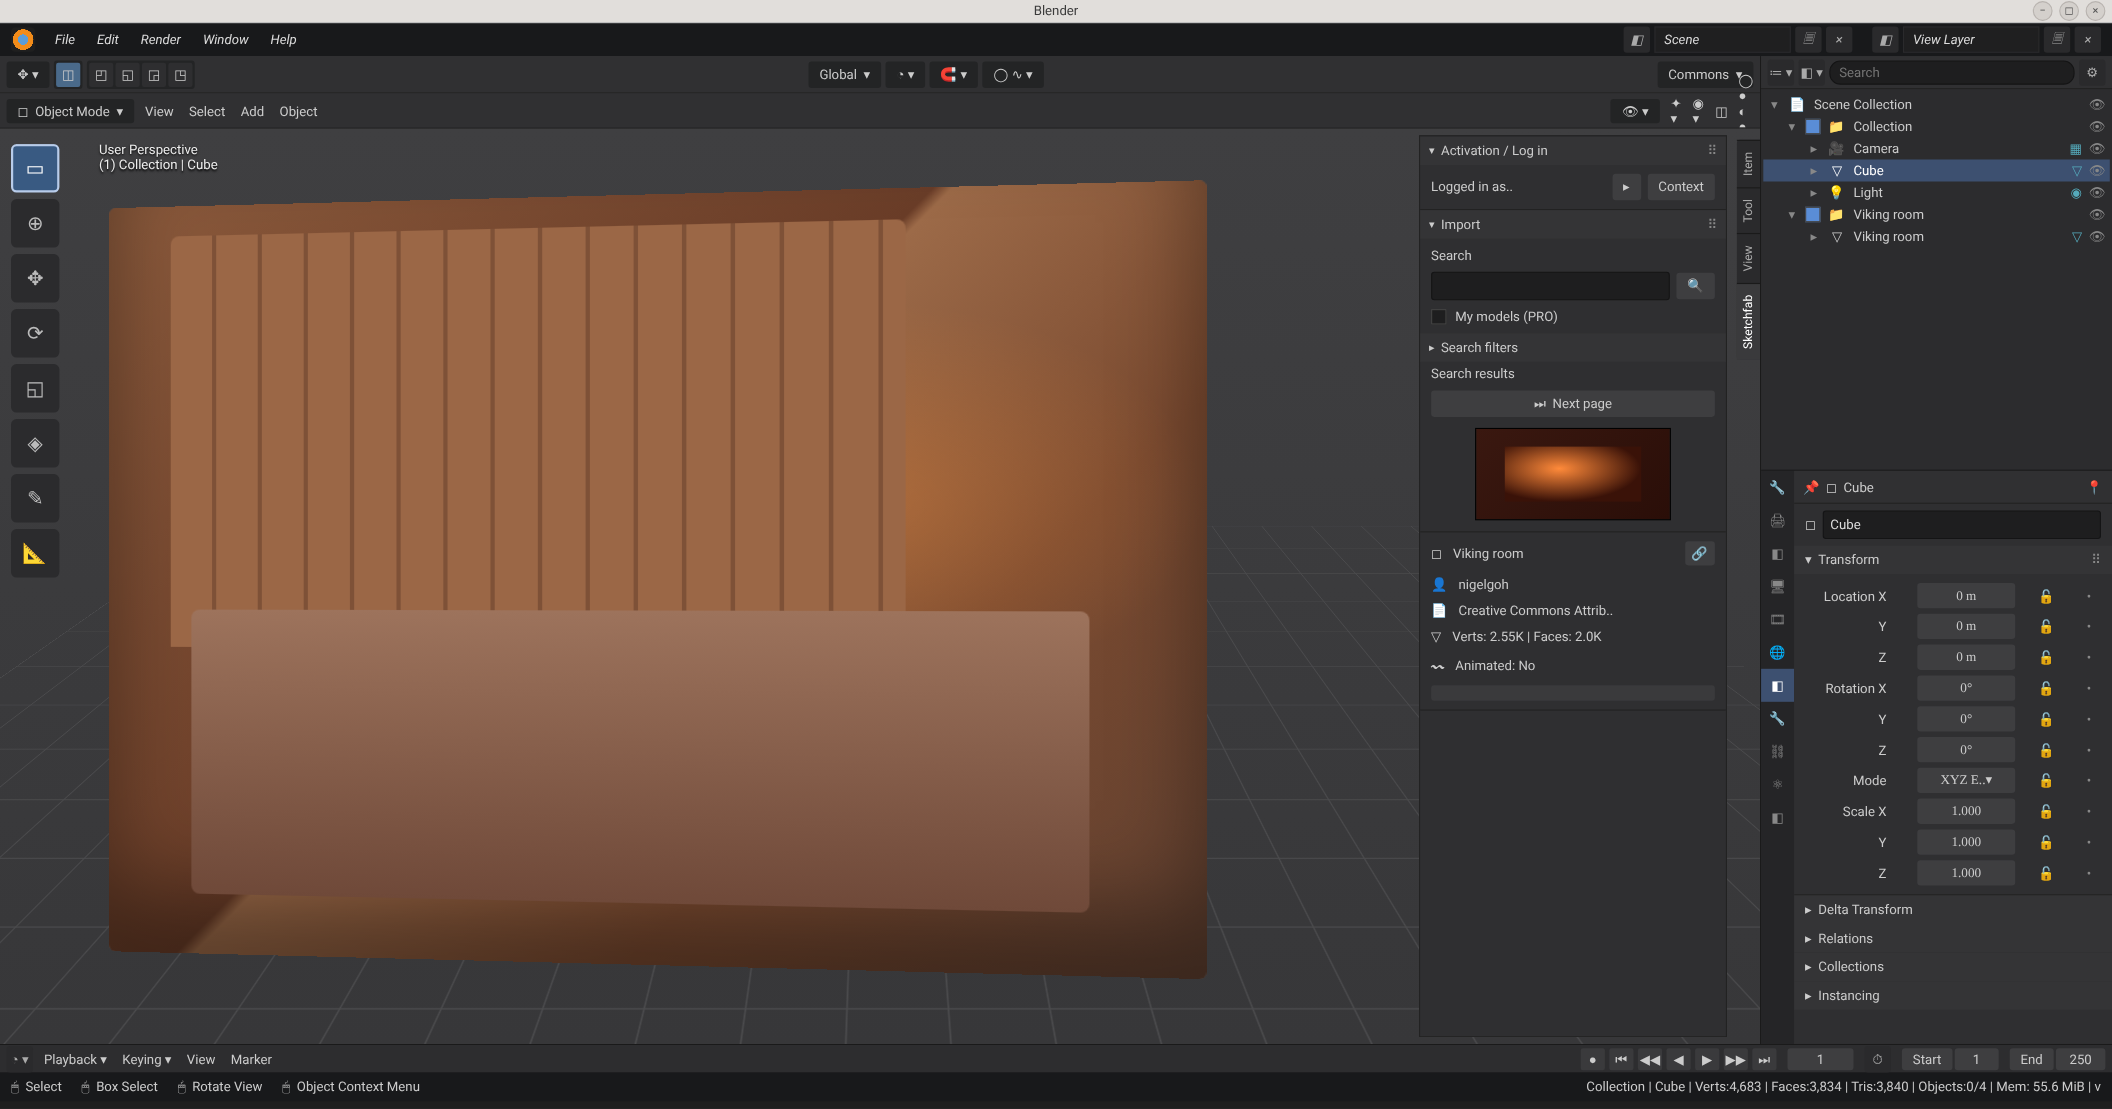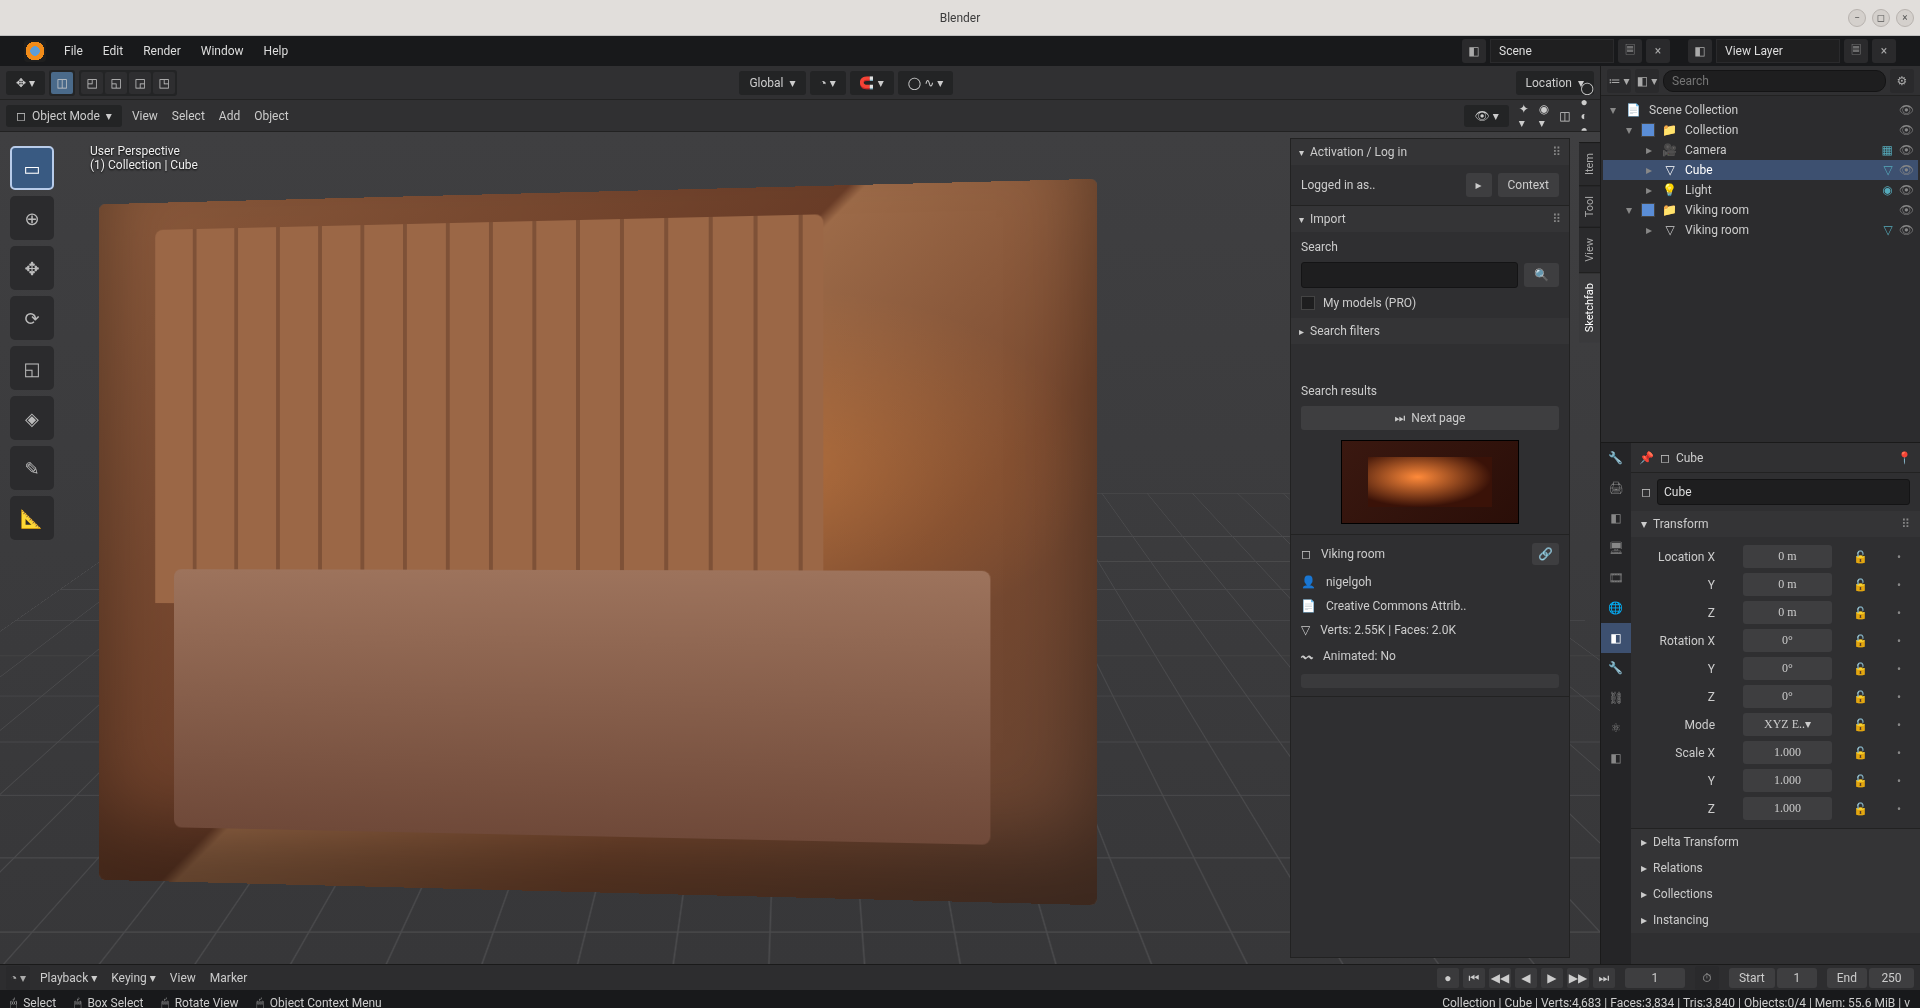--- a/index.html
+++ b/index.html
@@ -1,25 +1,25 @@
 <!DOCTYPE html>
 <html><head>
 <meta charset="utf-8">
 <style>
 * { margin:0; padding:0; box-sizing:border-box; font-family:-apple-system,BlinkMacSystemFont,"Segoe UI",Roboto,sans-serif; font-size:12px; user-select:none; }
 body { background:#1e1e1e; color:#ccc; overflow:hidden; width:1920px; height:1008px; }
 .row { display:flex; align-items:center; }
 
 
-.titlebar { height:36px; background:#e1dedb; display:flex; align-items:center; justify-content:center; position:relative; color:#3b3b3b; border-bottom:1px solid #bfbfbf;}
+.titlebar { height:21px; background:#e1dedb; display:flex; align-items:center; justify-content:center; position:relative; color:#3b3b3b; border-bottom:1px solid #bfbfbf;}
 .titlebar .winctl { position:absolute; right:6px; display:flex; gap:6px;}
 .titlebar .winctl span { width:18px; height:18px; border-radius:50%; background:#d4d0cc; border:1px solid #b8b3af; display:flex; align-items:center; justify-content:center; font-size:10px; color:#555;}
 
 
-.topmenu { height:30px; background:#18191b; display:flex; align-items:center; padding:0 24px; gap:2px;}
+.topmenu { height:30px; background:#18191b; display:flex; align-items:center; padding:0 10px; gap:2px;font-style:italic;}
 .logo { width:22px; height:22px; border-radius:4px; background:radial-gradient(circle,#5b9dd9 30%,#f28c1a 31% 60%,#1f1f1f 61%); margin-right:6px;}
 .topmenu .mi { padding:4px 10px; color:#ddd; cursor:pointer;}
 .tabs { display:flex; margin-left:6px; }
 .tabs .tab { padding:5px 14px; color:#bbb; background:#232425; border-right:1px solid #111; cursor:pointer;}
 .tabs .tab.active { background:#3d3d3f; color:#fff;}
 .sceneblk { margin-left:auto; display:flex; align-items:center; gap:4px;}
 .sceneblk .fld { background:#1f1f20; border:1px solid #2a2a2c; padding:4px 8px; width:124px; color:#ddd;}
 .iconbtn { width:24px; height:24px; background:#2a2a2c; display:flex; align-items:center; justify-content:center; border-radius:3px; cursor:pointer; color:#aaa;}
 
 
@@ -173,21 +173,21 @@
         <div class="b">◱</div>
         <div class="b">◲</div>
         <div class="b">◳</div>
       </div>
       <div class="spacer"></div>
       <div class="dd"><span>Global</span> ▾</div>
       <div class="dd">◔ ▾</div>
       <div class="dd">🧲 ▾</div>
       <div class="dd">◯ ∿ ▾</div>
       <div class="spacer"></div>
-      <div class="dd"><span>Location</span> ▾</div>
+      <div class="dd"><span>Commons</span> ▾</div>
     </div>
 
     <div class="modebar">
       <div class="dd">◻ <span>Object Mode</span> ▾</div>
       <div id="modemenu" class="row" style="gap:14px;">
           <span class="mi">View</span>
           <span class="mi">Select</span>
           <span class="mi">Add</span>
           <span class="mi">Object</span>
         </div>
@@ -281,21 +281,21 @@
             </div>
             <div class="row" style="gap:8px;">
               <span class="chk"></span>
               <span>My models (PRO)</span>
             </div>
           </div>
           <div class="np-head">
               <span class="tri">▸</span>
               <span>Search filters</span>
             </div>
-          <div class="np-body" style="padding-top:4px;margin-top:36px;">
+          <div class="np-body" style="padding-top:4px;">
             <div>Search results</div>
             <div class="btn">⏭ <span>Next page</span></div>
             <div class="thumb" style="height:84px;margin:2px 40px;">
                 <div class="inner"></div>
               </div>
           </div>
           <div class="np-body" style="gap:10px;border-top:1px solid #222;">
             <div class="row" style="gap:10px;">
                 <span>◻</span>
                 <span>Viking room</span>

